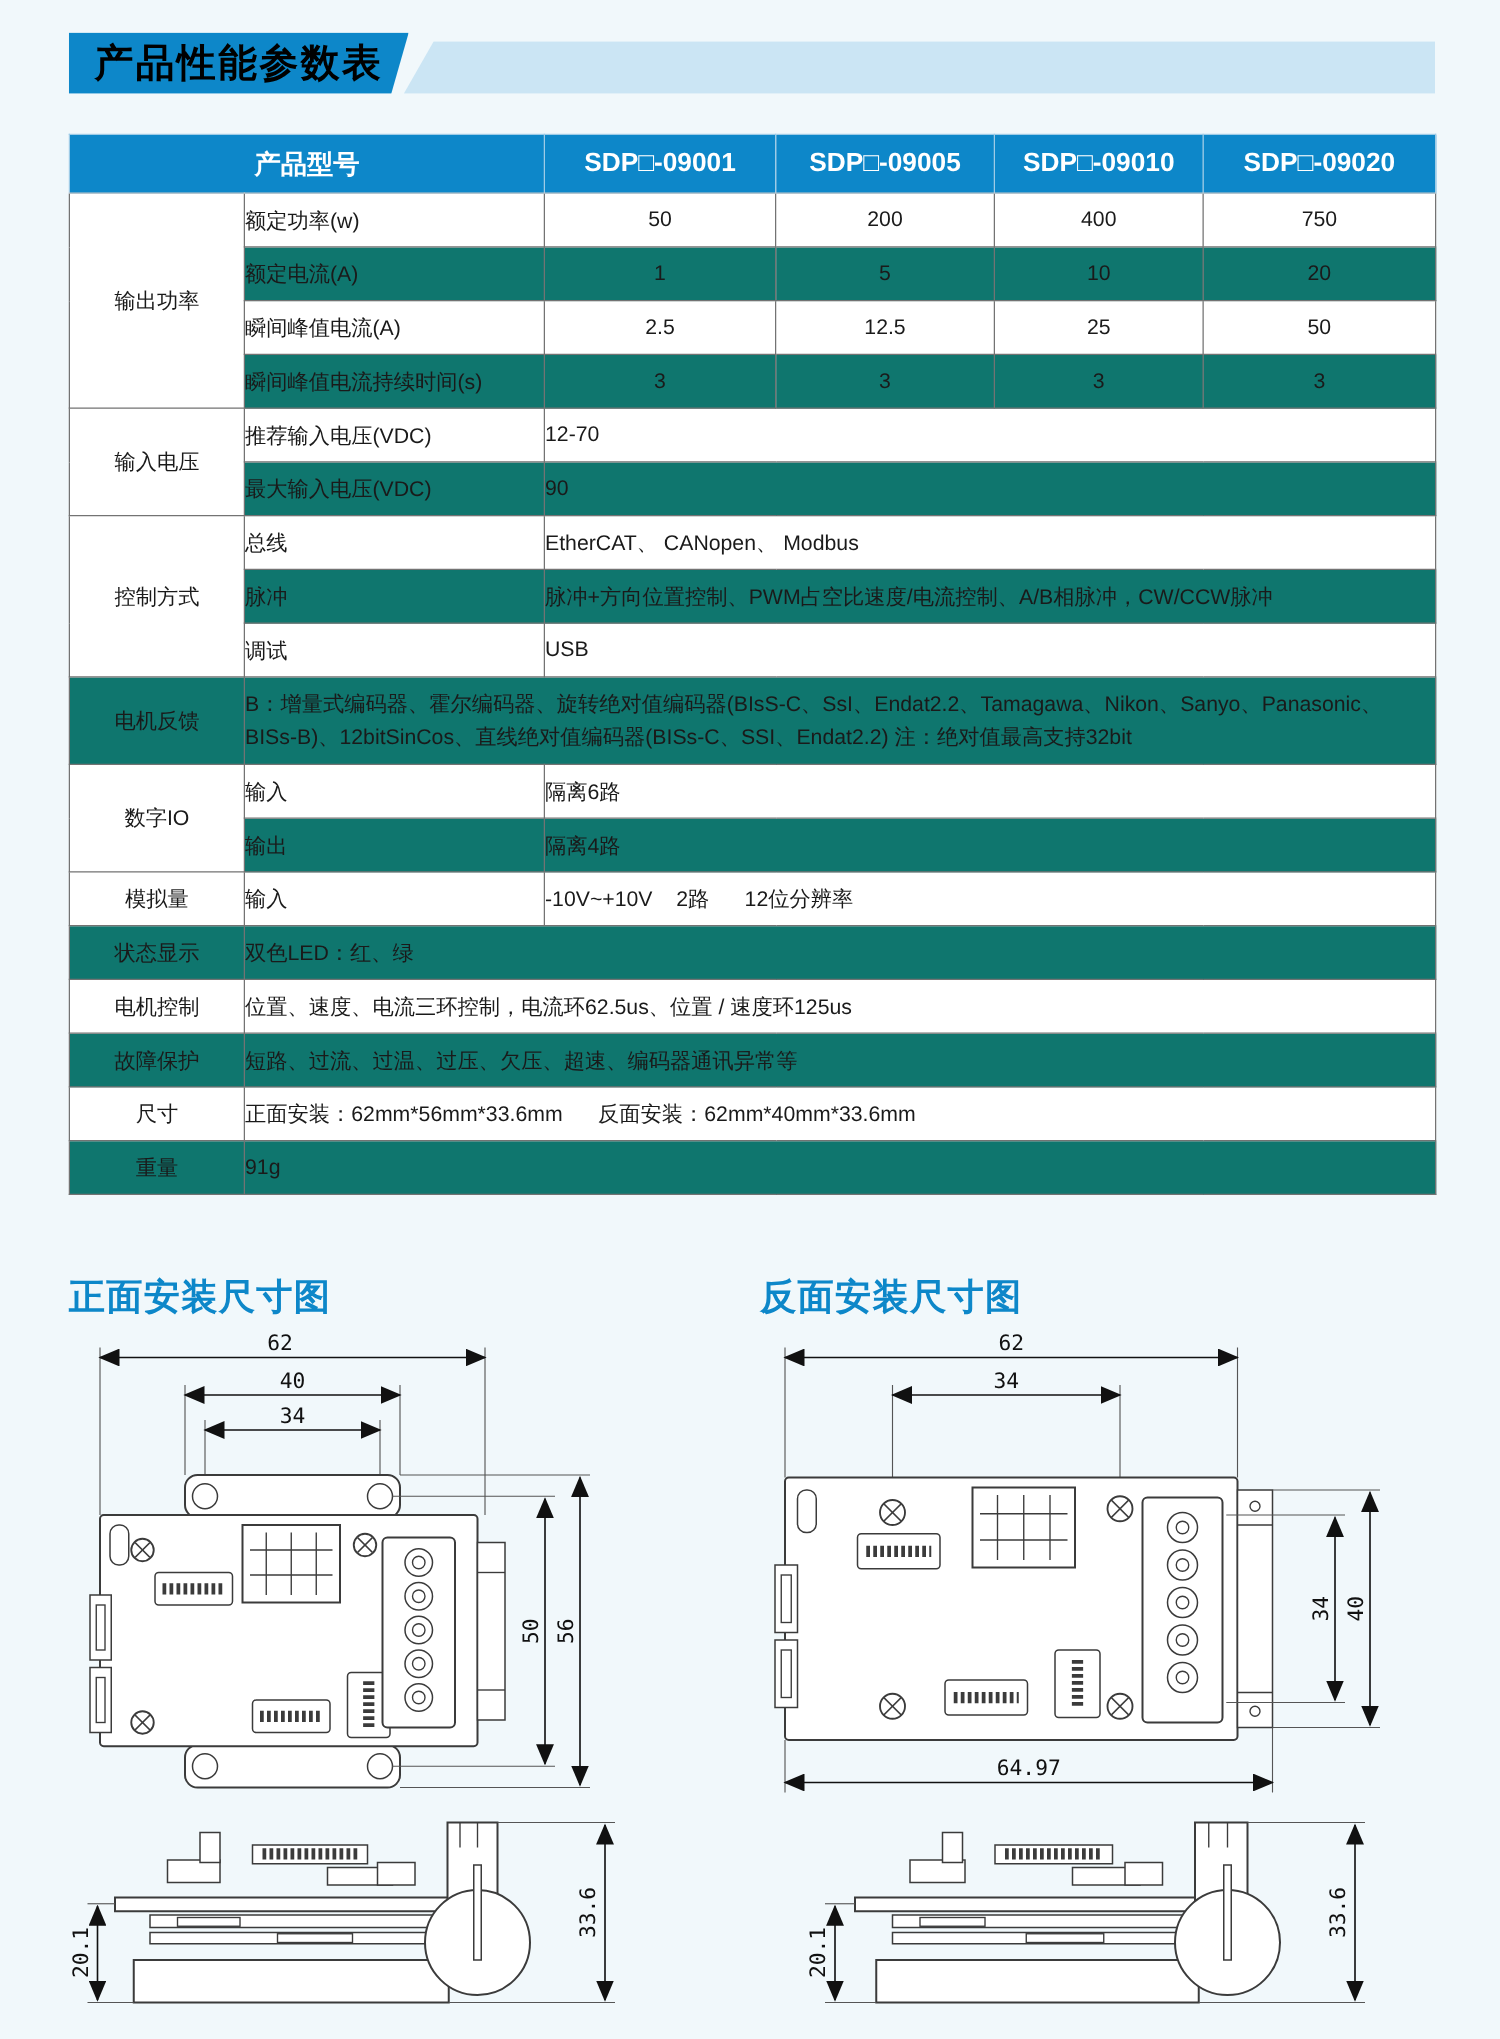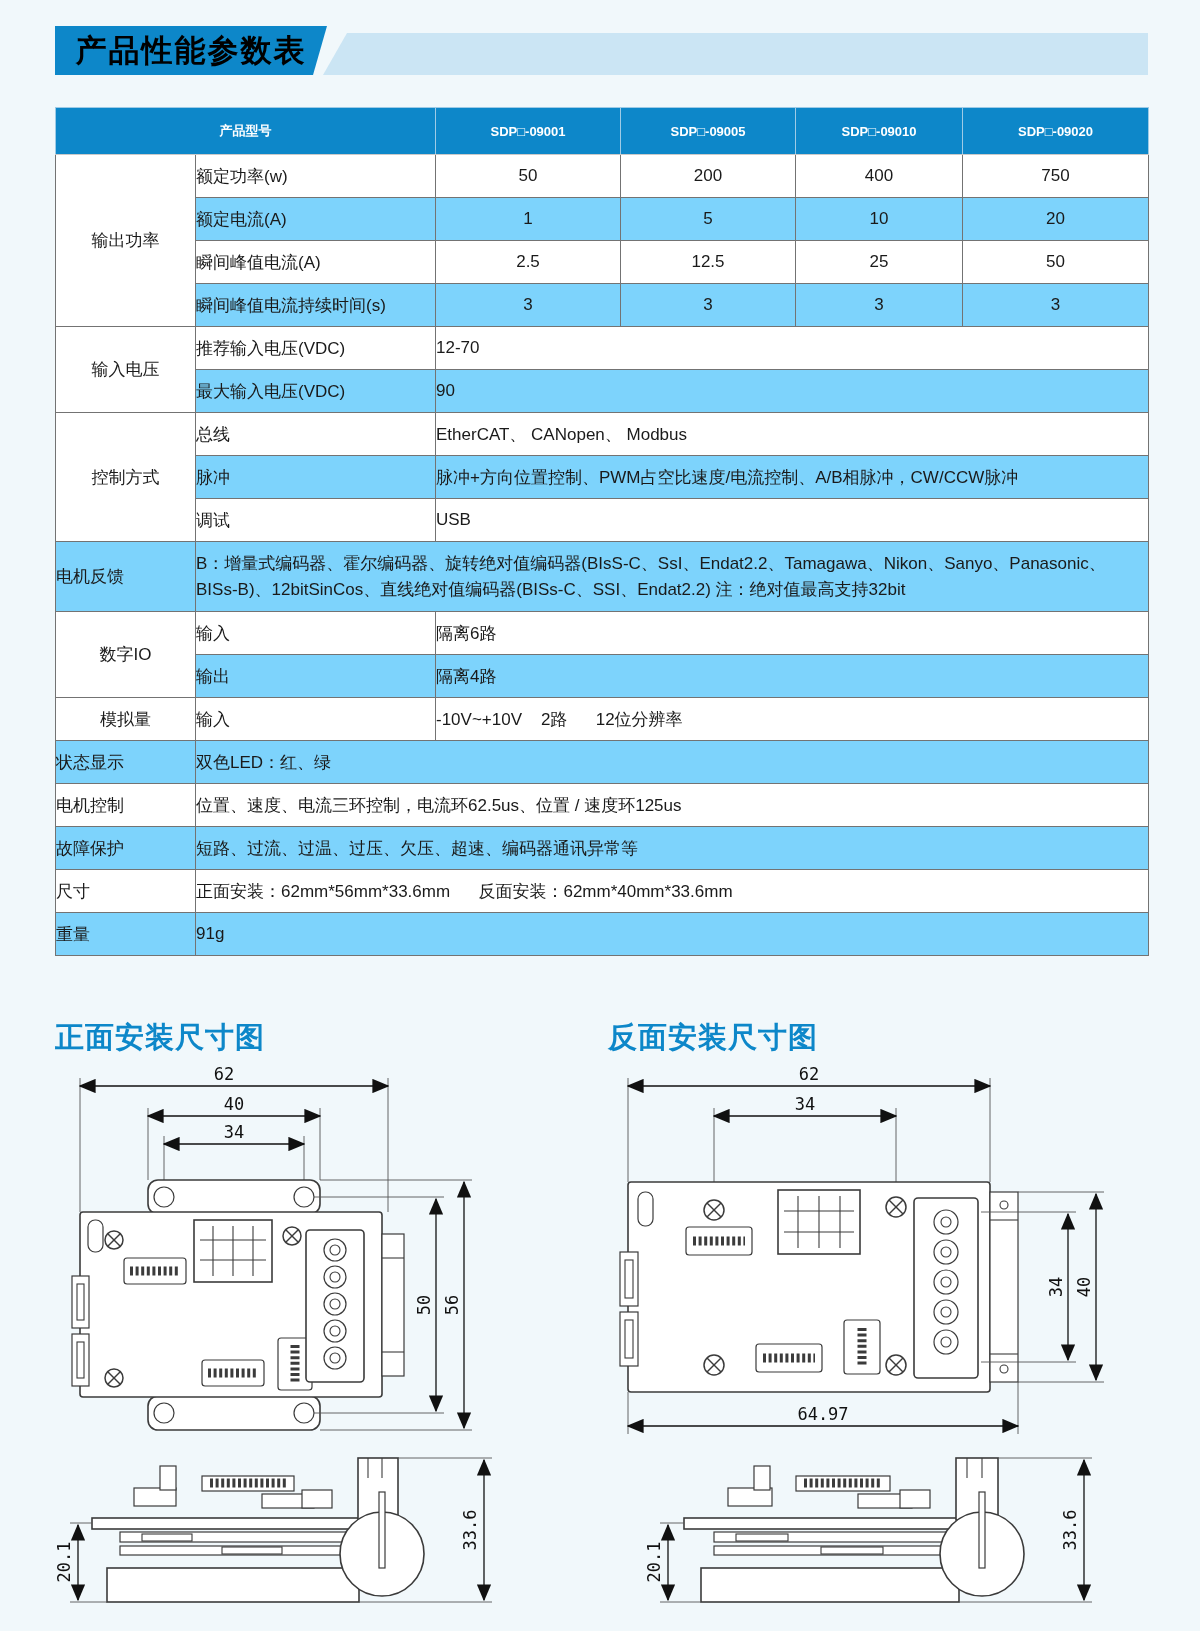--- a/index.html
+++ b/index.html
@@ -31,28 +31,28 @@
   }
   
   table.spec{
     position:absolute;left:55px;top:107px;width:1093px;
     border-collapse:collapse;table-layout:fixed;
     font-size:17px;background:#fff;
   }
   table.spec td,table.spec th{border:1px solid #737373;padding:0;}
   table.spec thead th{
     background:#0d87c9;color:#fff;font-weight:bold;
-    height:46px;font-size:13px;text-align:center;
+    height:46px;font-size:21px;text-align:center;
     border:1px solid #9ecbe6;border-bottom:1px solid #c9c9c9;
   }
   table.spec tbody tr{height:43px;background:#ffffff;}
-  table.spec tbody tr.alt{background:#7dd3fc;padding-left:36px;}
+  table.spec tbody tr.alt{background:#0f766e;padding-left:36px;}
   table.spec tr.tall{height:70px;}
   td.group{text-align:center;background:transparent;}
-  td.rowlabel{text-align:left;background:transparent;}
+  td.rowlabel{text-align:center;background:transparent;}
   td.label{text-align:left;padding-left:17px;}
   td.val{text-align:center;}
   td.wide{text-align:left;padding-left:17px;white-space:pre-wrap;}
   td.wide.multiline{line-height:1.5;padding-top:4px;padding-bottom:4px;padding-right:10px;}
   
   .sec-title{
     position:absolute;color:#0d87c9;
     font-size:29px;font-weight:bold;letter-spacing:1px;
   }
   #title-front{left:55px;top:1018px;}

